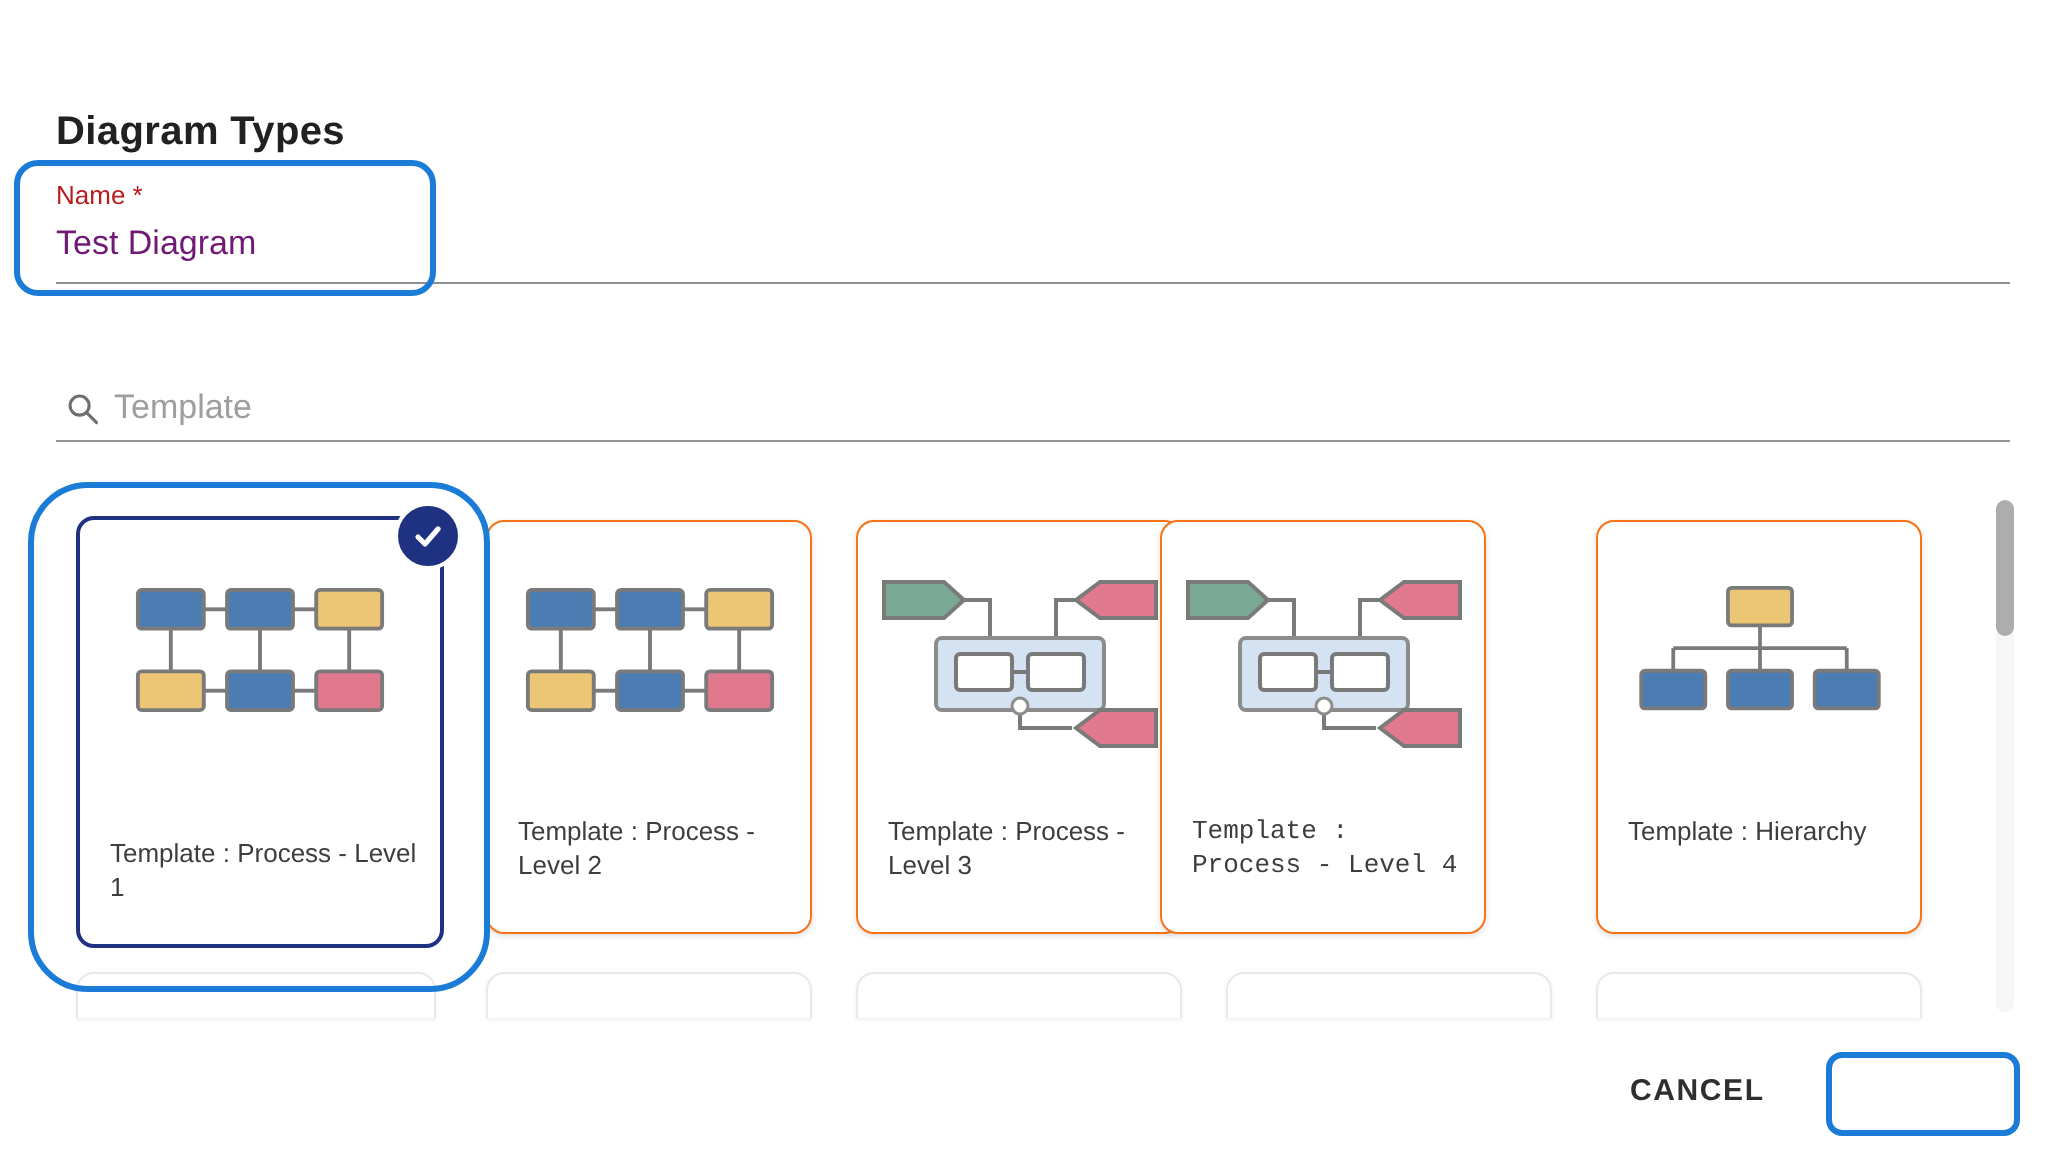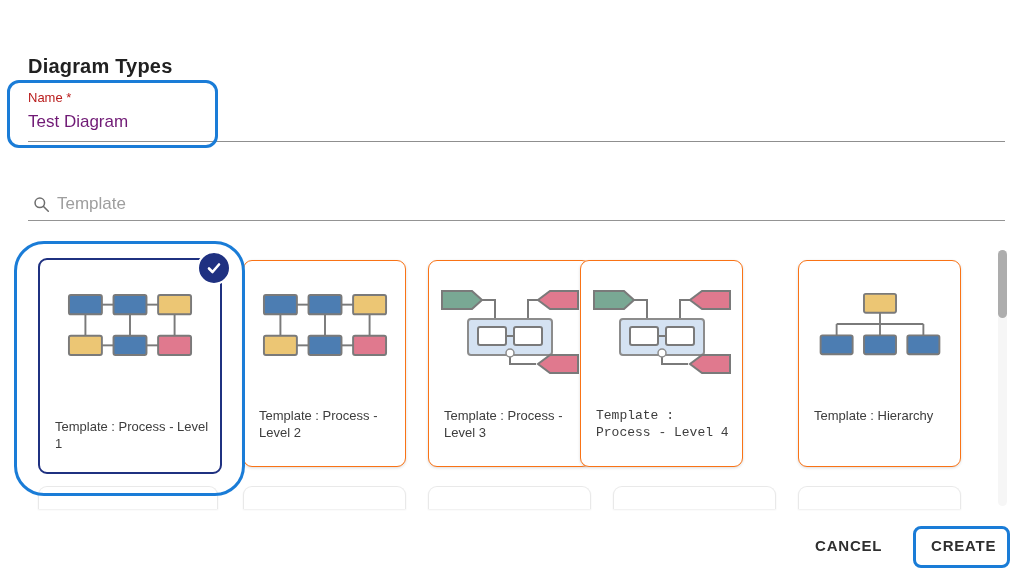--- a/index.html
+++ b/index.html
@@ -220,19 +220,18 @@
   <div class="stub" style="left:243px;width:161px;"></div>
   <div class="stub" style="left:428px;width:161px;"></div>
   <div class="stub" style="left:613px;width:161px;"></div>
   <div class="stub" style="left:798px;width:161px;"></div>
 
   <div class="scroll-track">
     <div class="scroll-thumb"></div>
   </div>
 
   <button class="btn btn-cancel">CANCEL</button>
-  <button class="btn btn-create">CREATE</button>
 
   <div class="ring ring-name"></div>
   <div class="ring ring-card"></div>
   <div class="ring ring-create"></div>
 
 </div>
 
 </body></html>

